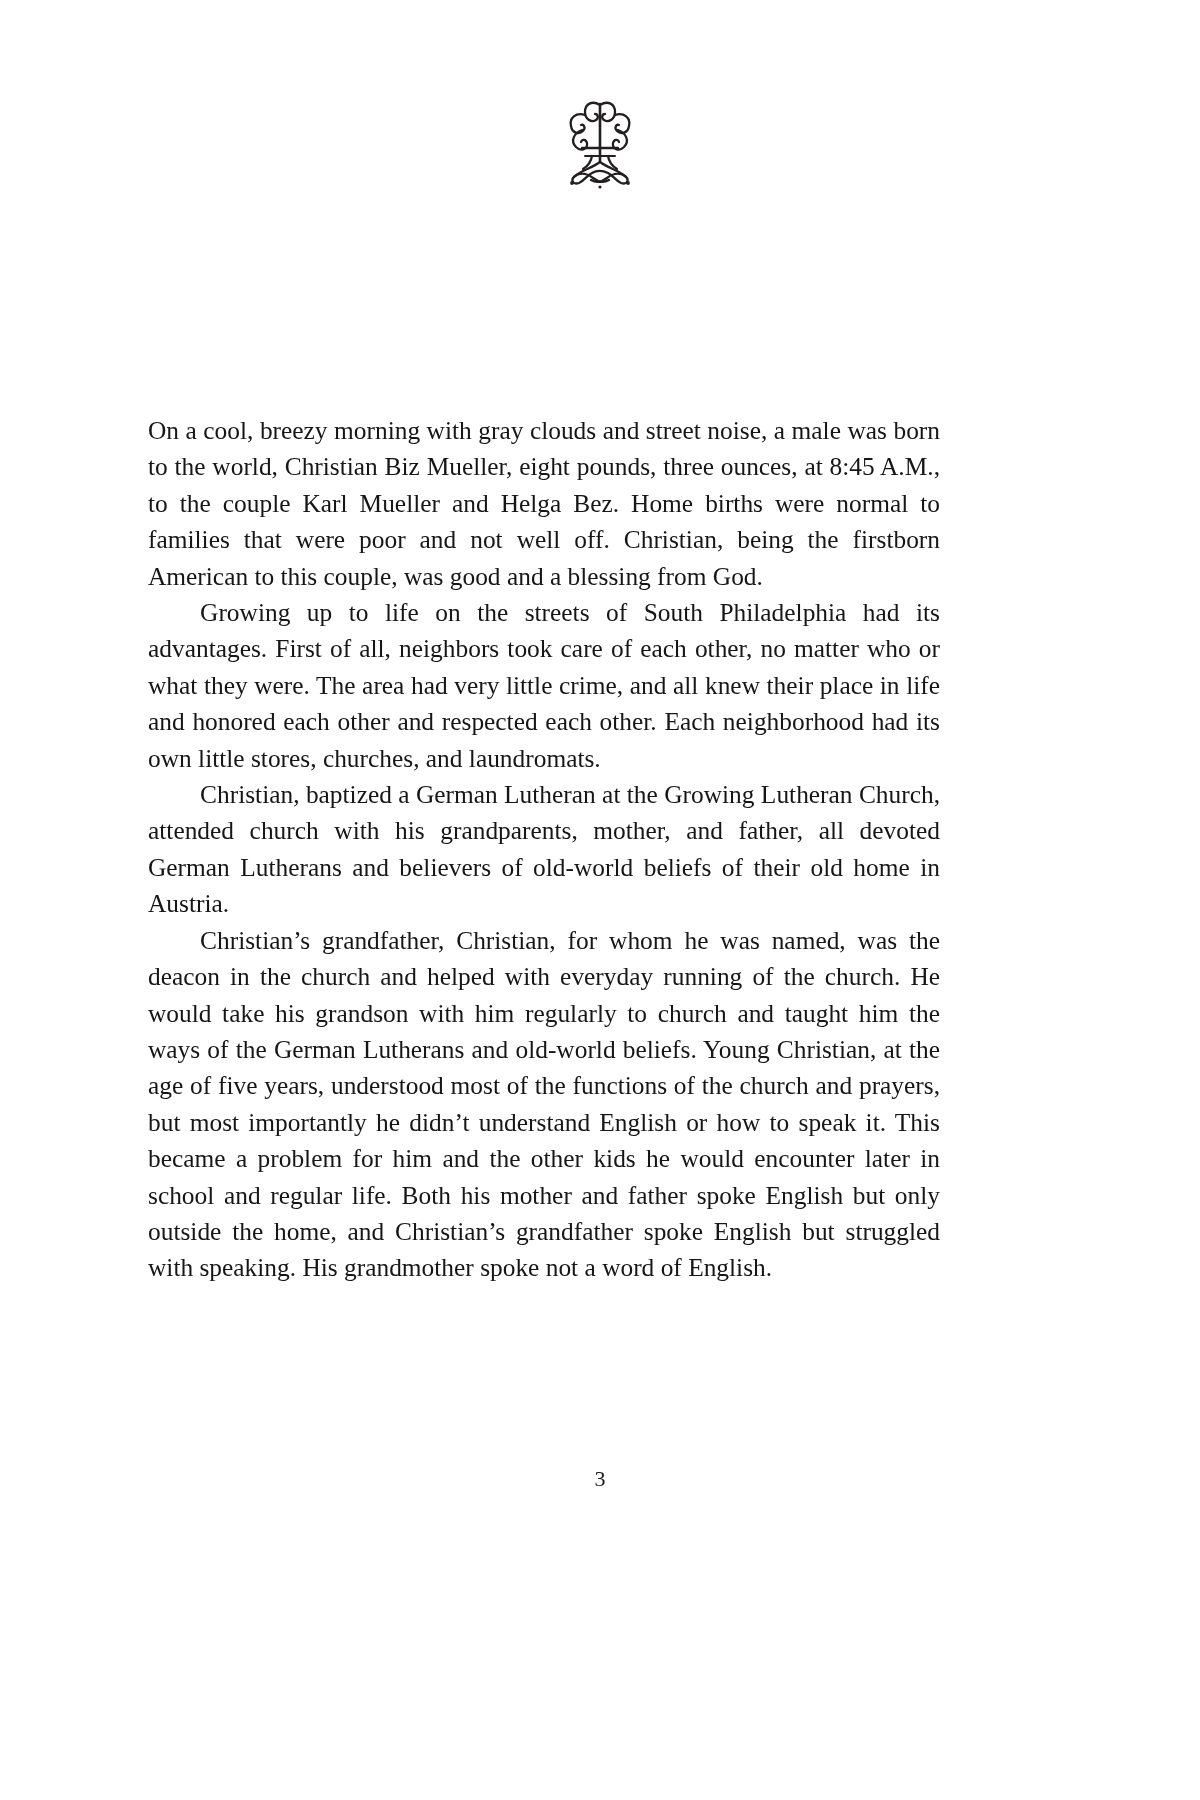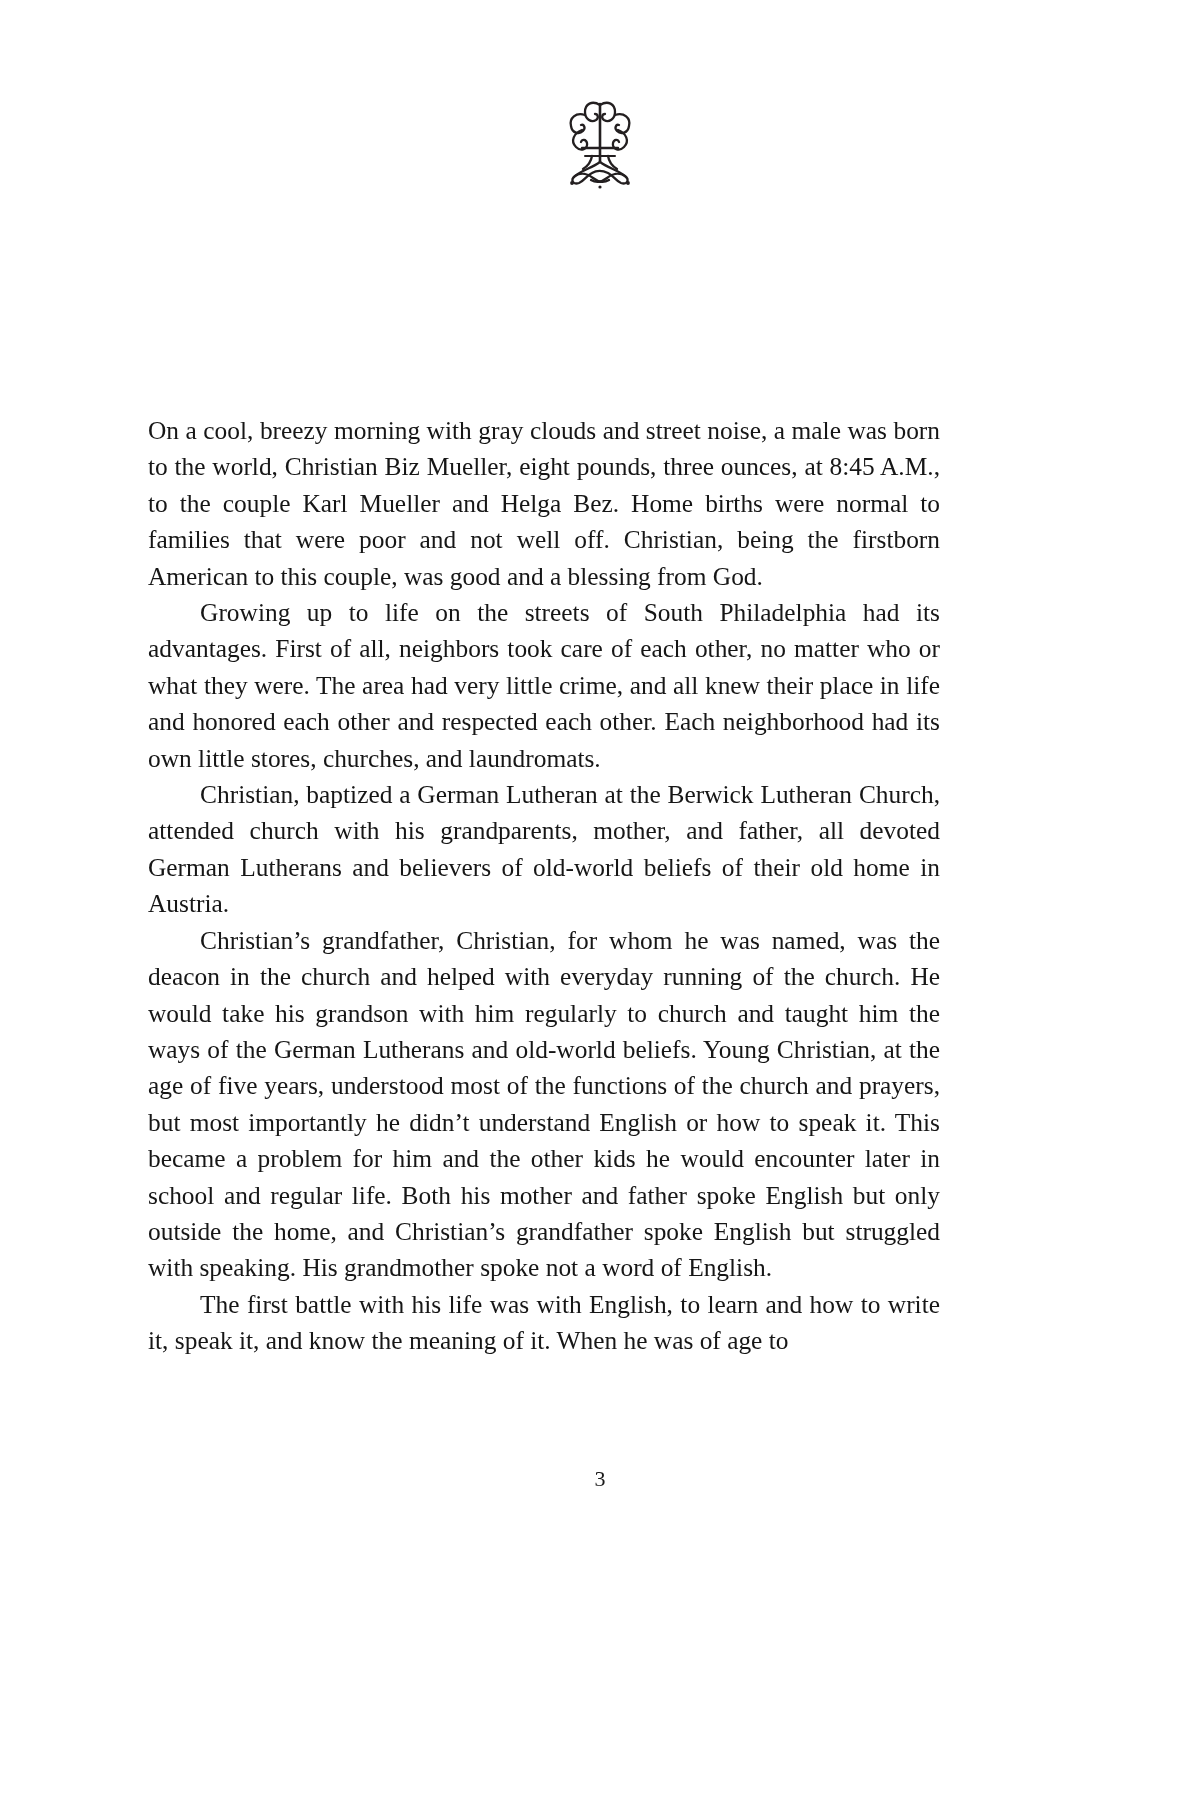--- a/index.html
+++ b/index.html
@@ -104,20 +104,19 @@
         <circle cx="20" cy="95" r="1.9" fill="#231f20" stroke="none"></circle>
         <circle cx="76" cy="95" r="1.9" fill="#231f20" stroke="none"></circle>
         <circle cx="48" cy="99" r="1.6" fill="#231f20" stroke="none"></circle>
       </g>
     </svg>
   </div>
 
   <div class="textblock">
     <p>On a cool, breezy morning with gray clouds and street noise, a male was born to the world, Christian Biz Mueller, eight pounds, three ounces, at 8:45 A.M., to the couple Karl Mueller and Helga Bez. Home births were normal to families that were poor and not well off. Christian, being the firstborn American to this couple, was good and a blessing from God.</p>
     <p class="indent">Growing up to life on the streets of South Philadelphia had its advantages. First of all, neighbors took care of each other, no matter who or what they were. The area had very little crime, and all knew their place in life and honored each other and respected each other. Each neighborhood had its own little stores, churches, and laundromats.</p>
-    <p class="indent">Christian, baptized a German Lutheran at the Berwick Lutheran Church, attended church with his grandparents, mother, and father, all devoted German Lutherans and believers of old-world beliefs of their old home in Austria.</p>
+    <p class="indent">Christian, baptized a German Lutheran at the Growing Lutheran Church, attended church with his grandparents, mother, and father, all devoted German Lutherans and believers of old-world beliefs of their old home in Austria.</p>
     <p class="indent">Christian’s grandfather, Christian, for whom he was named, was the deacon in the church and helped with everyday running of the church. He would take his grandson with him regularly to church and taught him the ways of the German Lutherans and old-world beliefs. Young Christian, at the age of five years, understood most of the functions of the church and prayers, but most importantly he didn’t understand English or how to speak it. This became a problem for him and the other kids he would encounter later in school and regular life. Both his mother and father spoke English but only outside the home, and Christian’s grandfather spoke English but struggled with speaking. His grandmother spoke not a word of English.</p>
-    <p class="indent">The first battle with his life was with English, to learn and how to write it, speak it, and know the meaning of it. When he was of age to</p>
   </div>
 
   <div class="folio">3</div>
 
 </div>
 
 </body></html>

